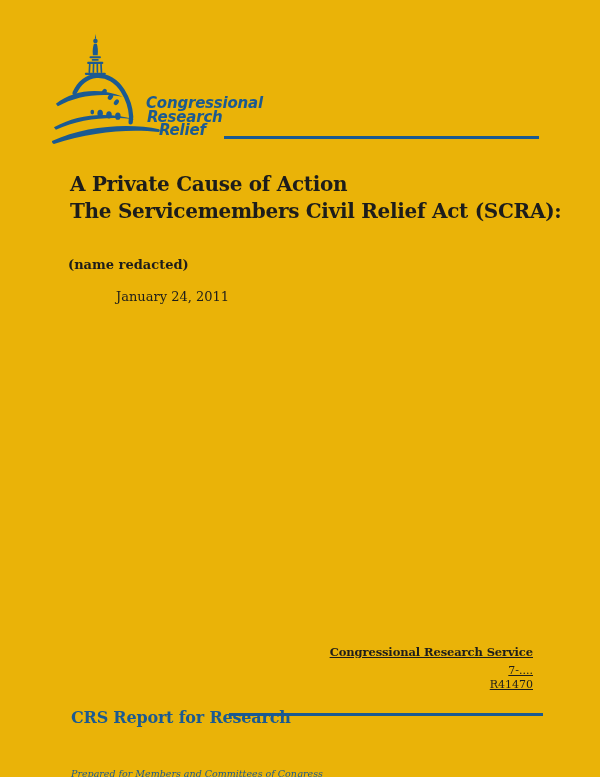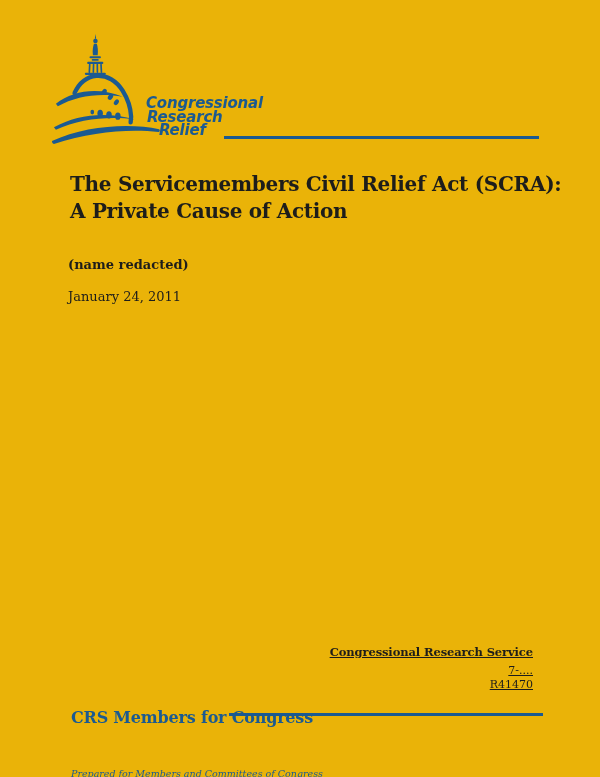--- a/index.html
+++ b/index.html
@@ -40,21 +40,21 @@
     font-size:20px;font-weight:bold;line-height:27px;
     letter-spacing:-0.3px;
   }
   
   .byline{
     position:absolute;left:68px;top:256px;
     color:var(--ink);
     font-size:13px;line-height:18px;
   }
   .byline .author{font-weight:bold;}
-  .byline .date{margin-top:14px;}
+  .byline .date{margin-top:14px;margin-left:48px;}
   
   .footer-right{
     position:absolute;right:67px;top:645px;
     text-align:right;color:var(--ink);
     font-size:11px;line-height:13.5px;text-decoration:underline;
   }
   .footer-right .org{
     font-weight:bold;font-size:11.5px;line-height:15px;margin-bottom:4px;
     letter-spacing:-0.1px;
   }
@@ -115,33 +115,33 @@
 
   <div class="logo-text">
     <div class="l1">Congressional</div>
     <div class="l2">Research</div>
     <div class="l3">Relief</div>
   </div>
 
   <div class="rule rule-top"></div>
 
   <div class="title">
+    <div>A Private Cause of Action</div>
     <div>The Servicemembers Civil Relief Act (SCRA):</div>
-    <div>A Private Cause of Action</div>
   </div>
 
   <div class="byline">
     <div class="author">(name redacted)</div>
     <div class="date">January 24, 2011</div>
   </div>
 
   <div class="footer-right">
     <div class="org">Congressional Research Service</div>
     <div>7-....</div>
     <div>R41470</div>
   </div>
 
   <div class="rule rule-bottom"></div>
 
-  <div class="footer-banner">CRS Members for Congress</div>
+  <div class="footer-banner">CRS Report for Research</div>
   <div class="footer-tagline">Prepared for Members and Committees of Congress</div>
 
 </div>
 
 </body></html>

